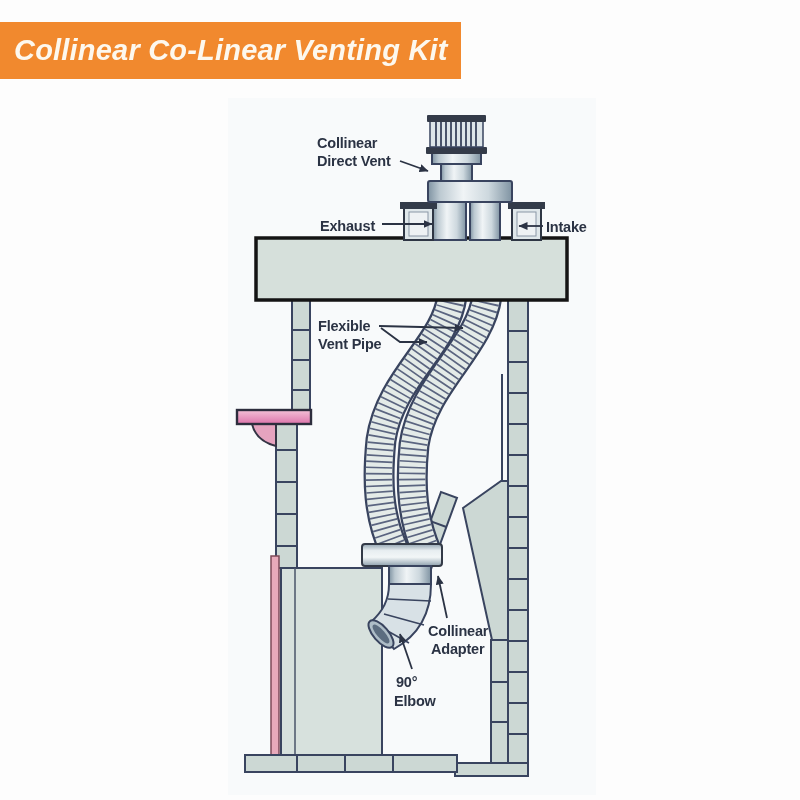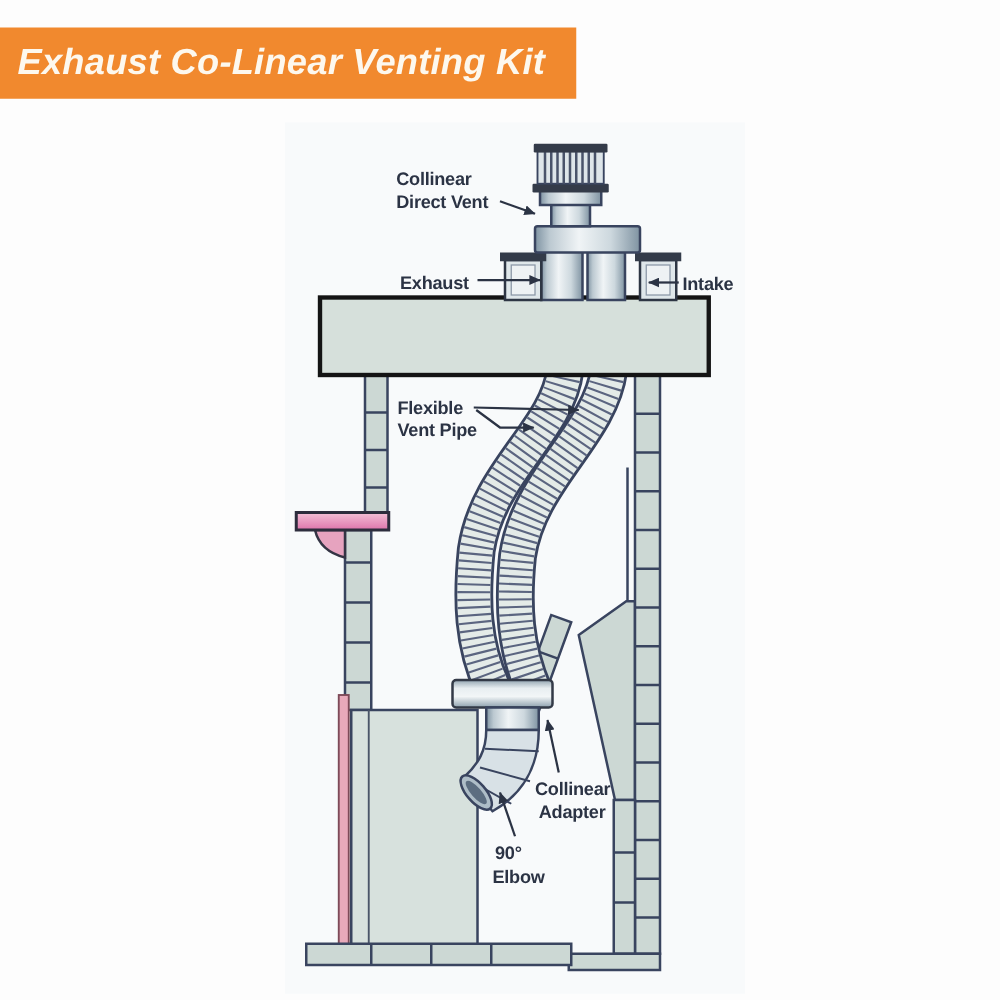--- a/index.html
+++ b/index.html
@@ -24,21 +24,21 @@
   }
   .leader{stroke:#2B3344;stroke-width:1.8;fill:none;}
   .mas{fill:#CCD8D4;stroke:#39445F;stroke-width:2;}
   .joint{stroke:#39445F;stroke-width:2;fill:none;}
   .metal{stroke:#39445F;stroke-width:2;}
 </style>
 </head>
 <body>
 
 <div class="banner">
-  <span>Exhaust Co-Linear Venting Kit</span>
+  <span>Collinear Co-Linear Venting Kit</span>
 </div>
 
 <svg width="800" height="800" viewBox="0 0 800 800">
   <defs>
     <marker id="ah" markerWidth="10" markerHeight="8" refX="8.5" refY="4" orient="auto" markerUnits="userSpaceOnUse">
       <path d="M0,0 L9,4 L0,8 Z" fill="#2B3344"></path>
     </marker>
     <linearGradient id="metalV" x1="0" y1="0" x2="1" y2="0">
       <stop offset="0" stop-color="#7F93A2"></stop>
       <stop offset="0.14" stop-color="#BCC9D1"></stop>

